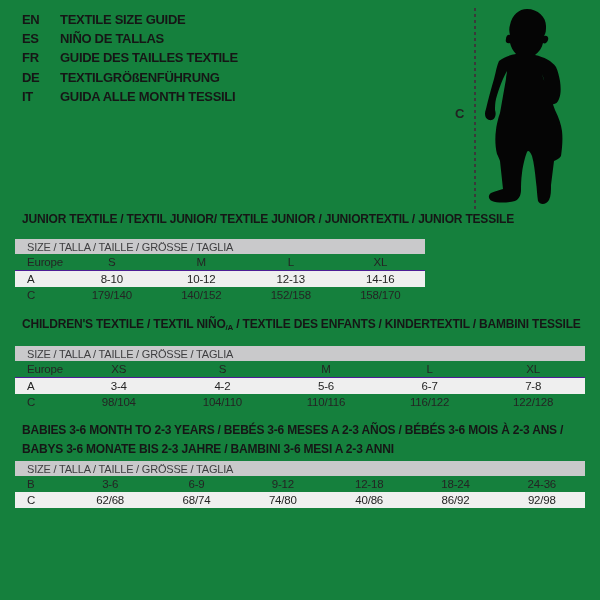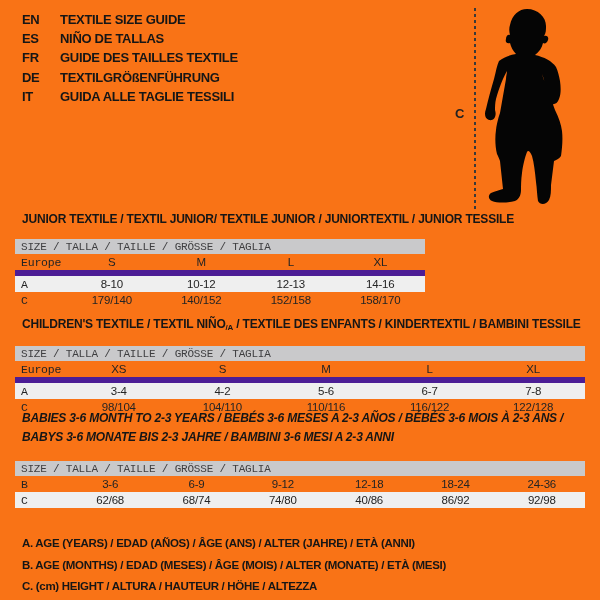--- a/index.html
+++ b/index.html
@@ -1,41 +1,41 @@
 <!DOCTYPE html>
 <html><head>
 <meta charset="utf-8">
 <style>
   html,body{margin:0;padding:0;background:#fff;}
   .canvas{
-    position:relative;width:600px;height:600px;background:#f97316;overflow:hidden;
+    position:relative;width:600px;height:600px;background:#15803d;overflow:hidden;
     font-family:"Liberation Sans",sans-serif;color:#1c1c1c;
   }
   
   .langs{position:absolute;left:22px;top:10px;font-size:13px;font-weight:700;
          line-height:19.2px;letter-spacing:-0.3px;color:#161616;}
   .lang-row .code{display:inline-block;width:38px;}
   
   .dashes{position:absolute;left:474px;top:8px;width:2px;height:203px;
           background:repeating-linear-gradient(to bottom,#3a3a3a 0 3px,transparent 3px 6px);}
   .cmark{position:absolute;left:455px;top:106px;font-size:13px;font-weight:700;color:#222;}
   .baby{position:absolute;left:483px;top:9px;width:90px;height:200px;}
   
   .sec-title{position:absolute;left:22px;font-size:12px;font-weight:700;
              letter-spacing:-0.2px;color:#161616;white-space:nowrap;}
-  .t1{top:212px;} .t2{top:317px;} .t3{top:409px;line-height:18.5px;white-space:normal;width:560px;font-style:italic;}
+  .t1{top:212px;} .t2{top:317px;} .t3{top:421px;line-height:18.5px;white-space:normal;width:560px;}
   .sub{font-size:8px;vertical-align:-2px;}
   
   table.szt{position:absolute;border-collapse:collapse;table-layout:fixed;
             font-size:11.5px;color:#242424;letter-spacing:-0.2px;}
   table.szt td{padding:0;text-align:center;height:16px;vertical-align:middle;}
-  table.szt td:first-child{text-align:left;padding-left:6px;font-family:Liberation Mono, monospace;}
+  table.szt td:first-child{text-align:left;padding-left:12px;}
   tr.hbar td{background:#c9c9cb;color:#3e3e40;height:15px;font-size:11px;
              text-align:left;padding-left:6px;}
-  tr.head td{border-bottom:6px solid #4c1d95;}
+  tr.head td{border-bottom:1px solid #4c1d95;}
   tr.alt td{background:#efefef;}
   
   .legend{position:absolute;left:22px;top:533px;font-size:11.5px;font-weight:700;
           line-height:21.5px;letter-spacing:-0.3px;color:#161616;}
 </style>
 </head>
 <body>
 
 <div class="canvas">
 
@@ -46,21 +46,21 @@
     <div class="lang-row">
       <span class="code">ES</span><span>NIÑO DE TALLAS</span>
     </div>
     <div class="lang-row">
       <span class="code">FR</span><span>GUIDE DES TAILLES TEXTILE</span>
     </div>
     <div class="lang-row">
       <span class="code">DE</span><span>TEXTILGRÖßENFÜHRUNG</span>
     </div>
     <div class="lang-row">
-      <span class="code">IT</span><span>GUIDA ALLE TAGLIE TESSILI</span>
+      <span class="code">IT</span><span>GUIDA ALLE MONTH TESSILI</span>
     </div>
   </div>
 
   <div class="dashes"></div>
   <div class="cmark">C</div>
   <svg class="baby" viewBox="0 0 90 200" aria-hidden="true">
     <path fill="#050505" d="M44,0
       C55,0 63,8 63,17 C63,21 63,24 61,27
       C64,26 66,28 65,31 C64,34 62,35 60,34
       C59,39 56,43 52,46
@@ -198,19 +198,14 @@
       <td>62/68</td>
       <td>68/74</td>
       <td>74/80</td>
       <td>40/86</td>
       <td>86/92</td>
       <td>92/98</td>
     </tr>
   </tbody>
     </table>
 
-  <div class="legend">
-    <div>A. AGE (YEARS) / EDAD (AÑOS) / ÂGE (ANS) / ALTER (JAHRE) / ETÀ (ANNI)</div>
-    <div>B. AGE (MONTHS) / EDAD (MESES) / ÂGE (MOIS) / ALTER (MONATE) / ETÀ (MESI)</div>
-    <div>C. (cm) HEIGHT / ALTURA / HAUTEUR / HÖHE / ALTEZZA</div>
-  </div>
 
 </div>
 
 </body></html>

